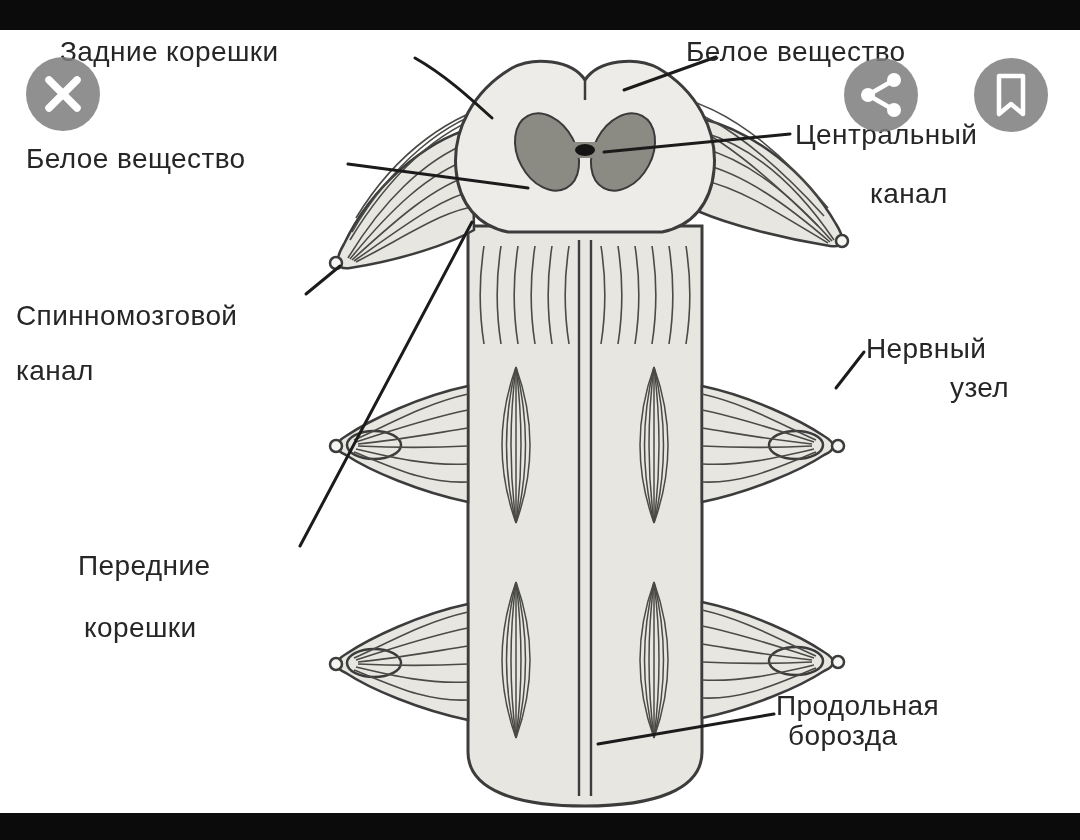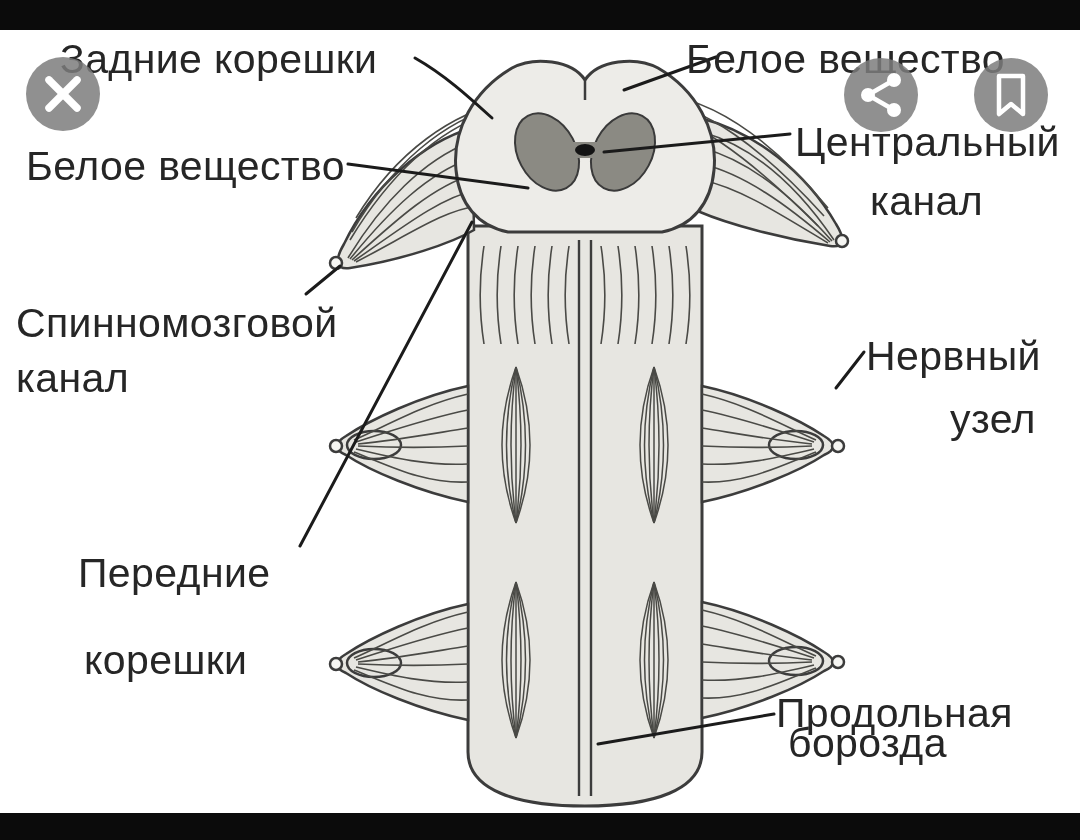--- a/index.html
+++ b/index.html
@@ -10,21 +10,21 @@
     font-family:"Liberation Sans", sans-serif;
     overflow:hidden;
   }
   .bar { position:absolute; left:0; width:1080px; background:#0b0b0b; z-index:3; }
   #top-bar { top:0; height:30px; }
   #bottom-bar { bottom:0; height:27px; }
 
   .label {
     position:absolute;
     color:#262626;
-    font-size:41px;
+    font-size:28px;
     letter-spacing:0.4px;
     white-space:nowrap;
     z-index:2;
   }
 
   .circle-btn {
     position:absolute;
     width:74px; height:74px;
     border-radius:50%;
     background:rgba(125,125,125,0.85);
@@ -224,17 +224,17 @@
 </svg>
 
 <div class="label" style="left:60px;top:36px">Задние корешки</div>
 <div class="label" style="left:686px;top:36px">Белое вещество</div>
 <div class="label" style="left:26px;top:143px">Белое вещество</div>
 <div class="label" style="left:795px;top:119px">Центральный</div>
 <div class="label" style="left:870px;top:178px">канал</div>
 <div class="label" style="left:16px;top:300px">Спинномозговой</div>
 <div class="label" style="left:16px;top:355px">канал</div>
 <div class="label" style="left:866px;top:333px">Нервный</div>
-<div class="label" style="left:950px;top:396px">узел</div>
+<div class="label" style="left:950px;top:372px">узел</div>
 <div class="label" style="left:78px;top:550px">Передние</div>
-<div class="label" style="left:84px;top:637px">корешки</div>
+<div class="label" style="left:84px;top:612px">корешки</div>
 <div class="label" style="left:776px;top:690px">Продольная</div>
 <div class="label" style="left:788px;top:720px">борозда</div>
 
 </body></html>

